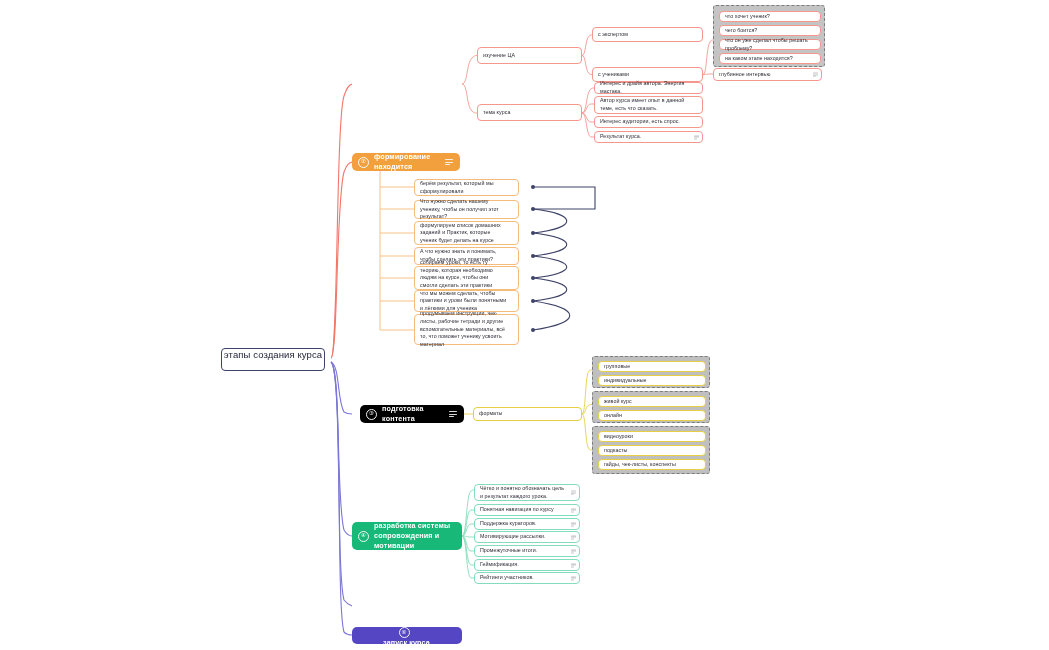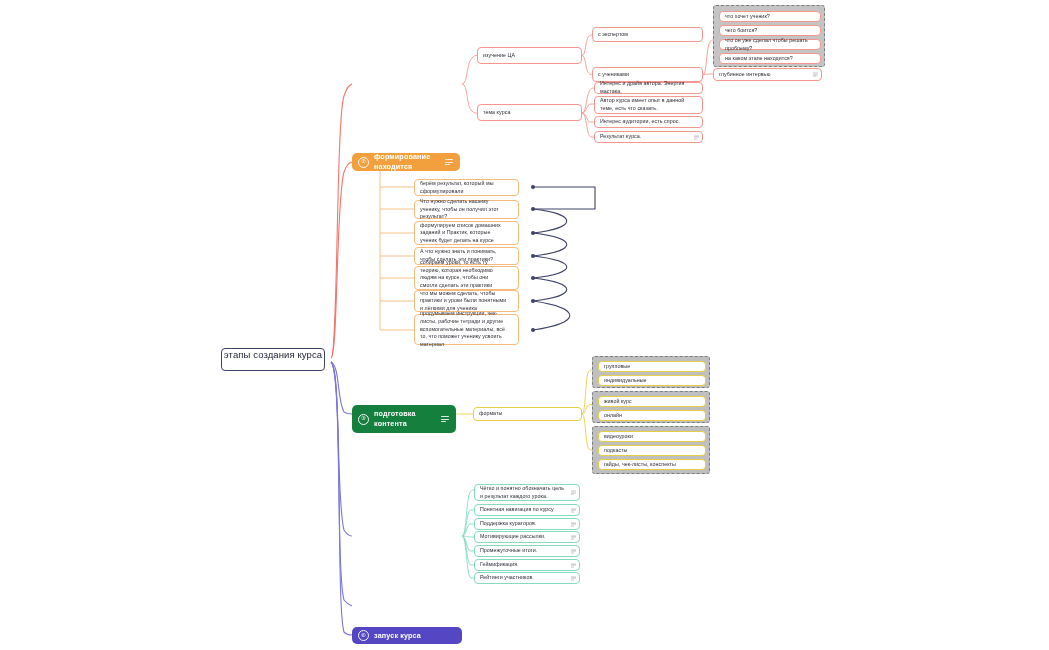--- a/index.html
+++ b/index.html
@@ -38,26 +38,26 @@
     flex:0 0 auto;width:8px;height:8px;margin-left:5px;opacity:.85;
     display:flex;flex-direction:column;justify-content:center;gap:1.2px;
   }
   .l1 .note i{display:block;height:1px;background:#fff;border-radius:1px;}
   .l1 .note i:nth-child(1){width:8px;}
   .l1 .note i:nth-child(2){width:8px;}
   .l1 .note i:nth-child(3){width:5px;}
 
   #n1{left:352px;top:70px;width:110px;height:28px;background:#f4392a;}
   #n2{left:352px;top:153px;width:108px;height:18px;background:#f2a03d;}
-  #n3{left:352px;top:405px;width:104px;height:28px;background:#15803d;color:#ffffff;}
+  #n3{left:360px;top:405px;width:104px;height:18px;background:#000000;color:#ffffff;}
   #n3 .num{border-color:rgba(255,255,255,.95);}
   #n3 .note i{background:#fff;}
   #n4{left:352px;top:522px;width:110px;height:28px;background:#17b878;}
   #n5{left:352px;top:593px;width:110px;height:26px;background:#4f62e8;}
-  #n6{left:352px;top:627px;width:110px;height:17px;background:#5547c4;}
+  #n6{left:352px;top:627px;width:110px;height:17px;background:#5547c4;flex-direction:column;}
 
   
   .leaf{
     box-sizing:border-box;border-radius:4px;background:#ffffff;
     display:flex;align-items:center;
     font-size:5.3px;line-height:1.45;color:#2c2c36;
     padding:2px 11px 2px 5px;letter-spacing:.05px;position:absolute;
   }
   .leaf.multi{align-items:center;}
   .leaf .lt{display:block;}
@@ -287,20 +287,24 @@
       <span class="lt">видеоуроки</span>
     </div>
     <div class="leaf yellow" style="left:5px;top:18px;width:108px;height:11px;padding:0 5px;">
       <span class="lt">подкасты</span>
     </div>
     <div class="leaf yellow" style="left:5px;top:32px;width:108px;height:11px;padding:0 5px;">
       <span class="lt">гайды, чек-листы, конспекты</span>
     </div>
   </div>
 
+  <div class="node l1" id="n4">
+    <span class="num">④</span>
+    <span class="txt">разработка системы сопровождения и мотивации</span>
+  </div>
 
   <div class="leaf green multi" style="left:474px;top:484px;width:106px;height:17px;">
     <span class="lt">Чётко и понятно обозначать цель и результат каждого урока.</span>
     <span class="pin">
         <i></i>
         <i></i>
         <i></i>
       </span>
   </div>
   <div class="leaf green" style="left:474px;top:504px;width:106px;height:12px;">

